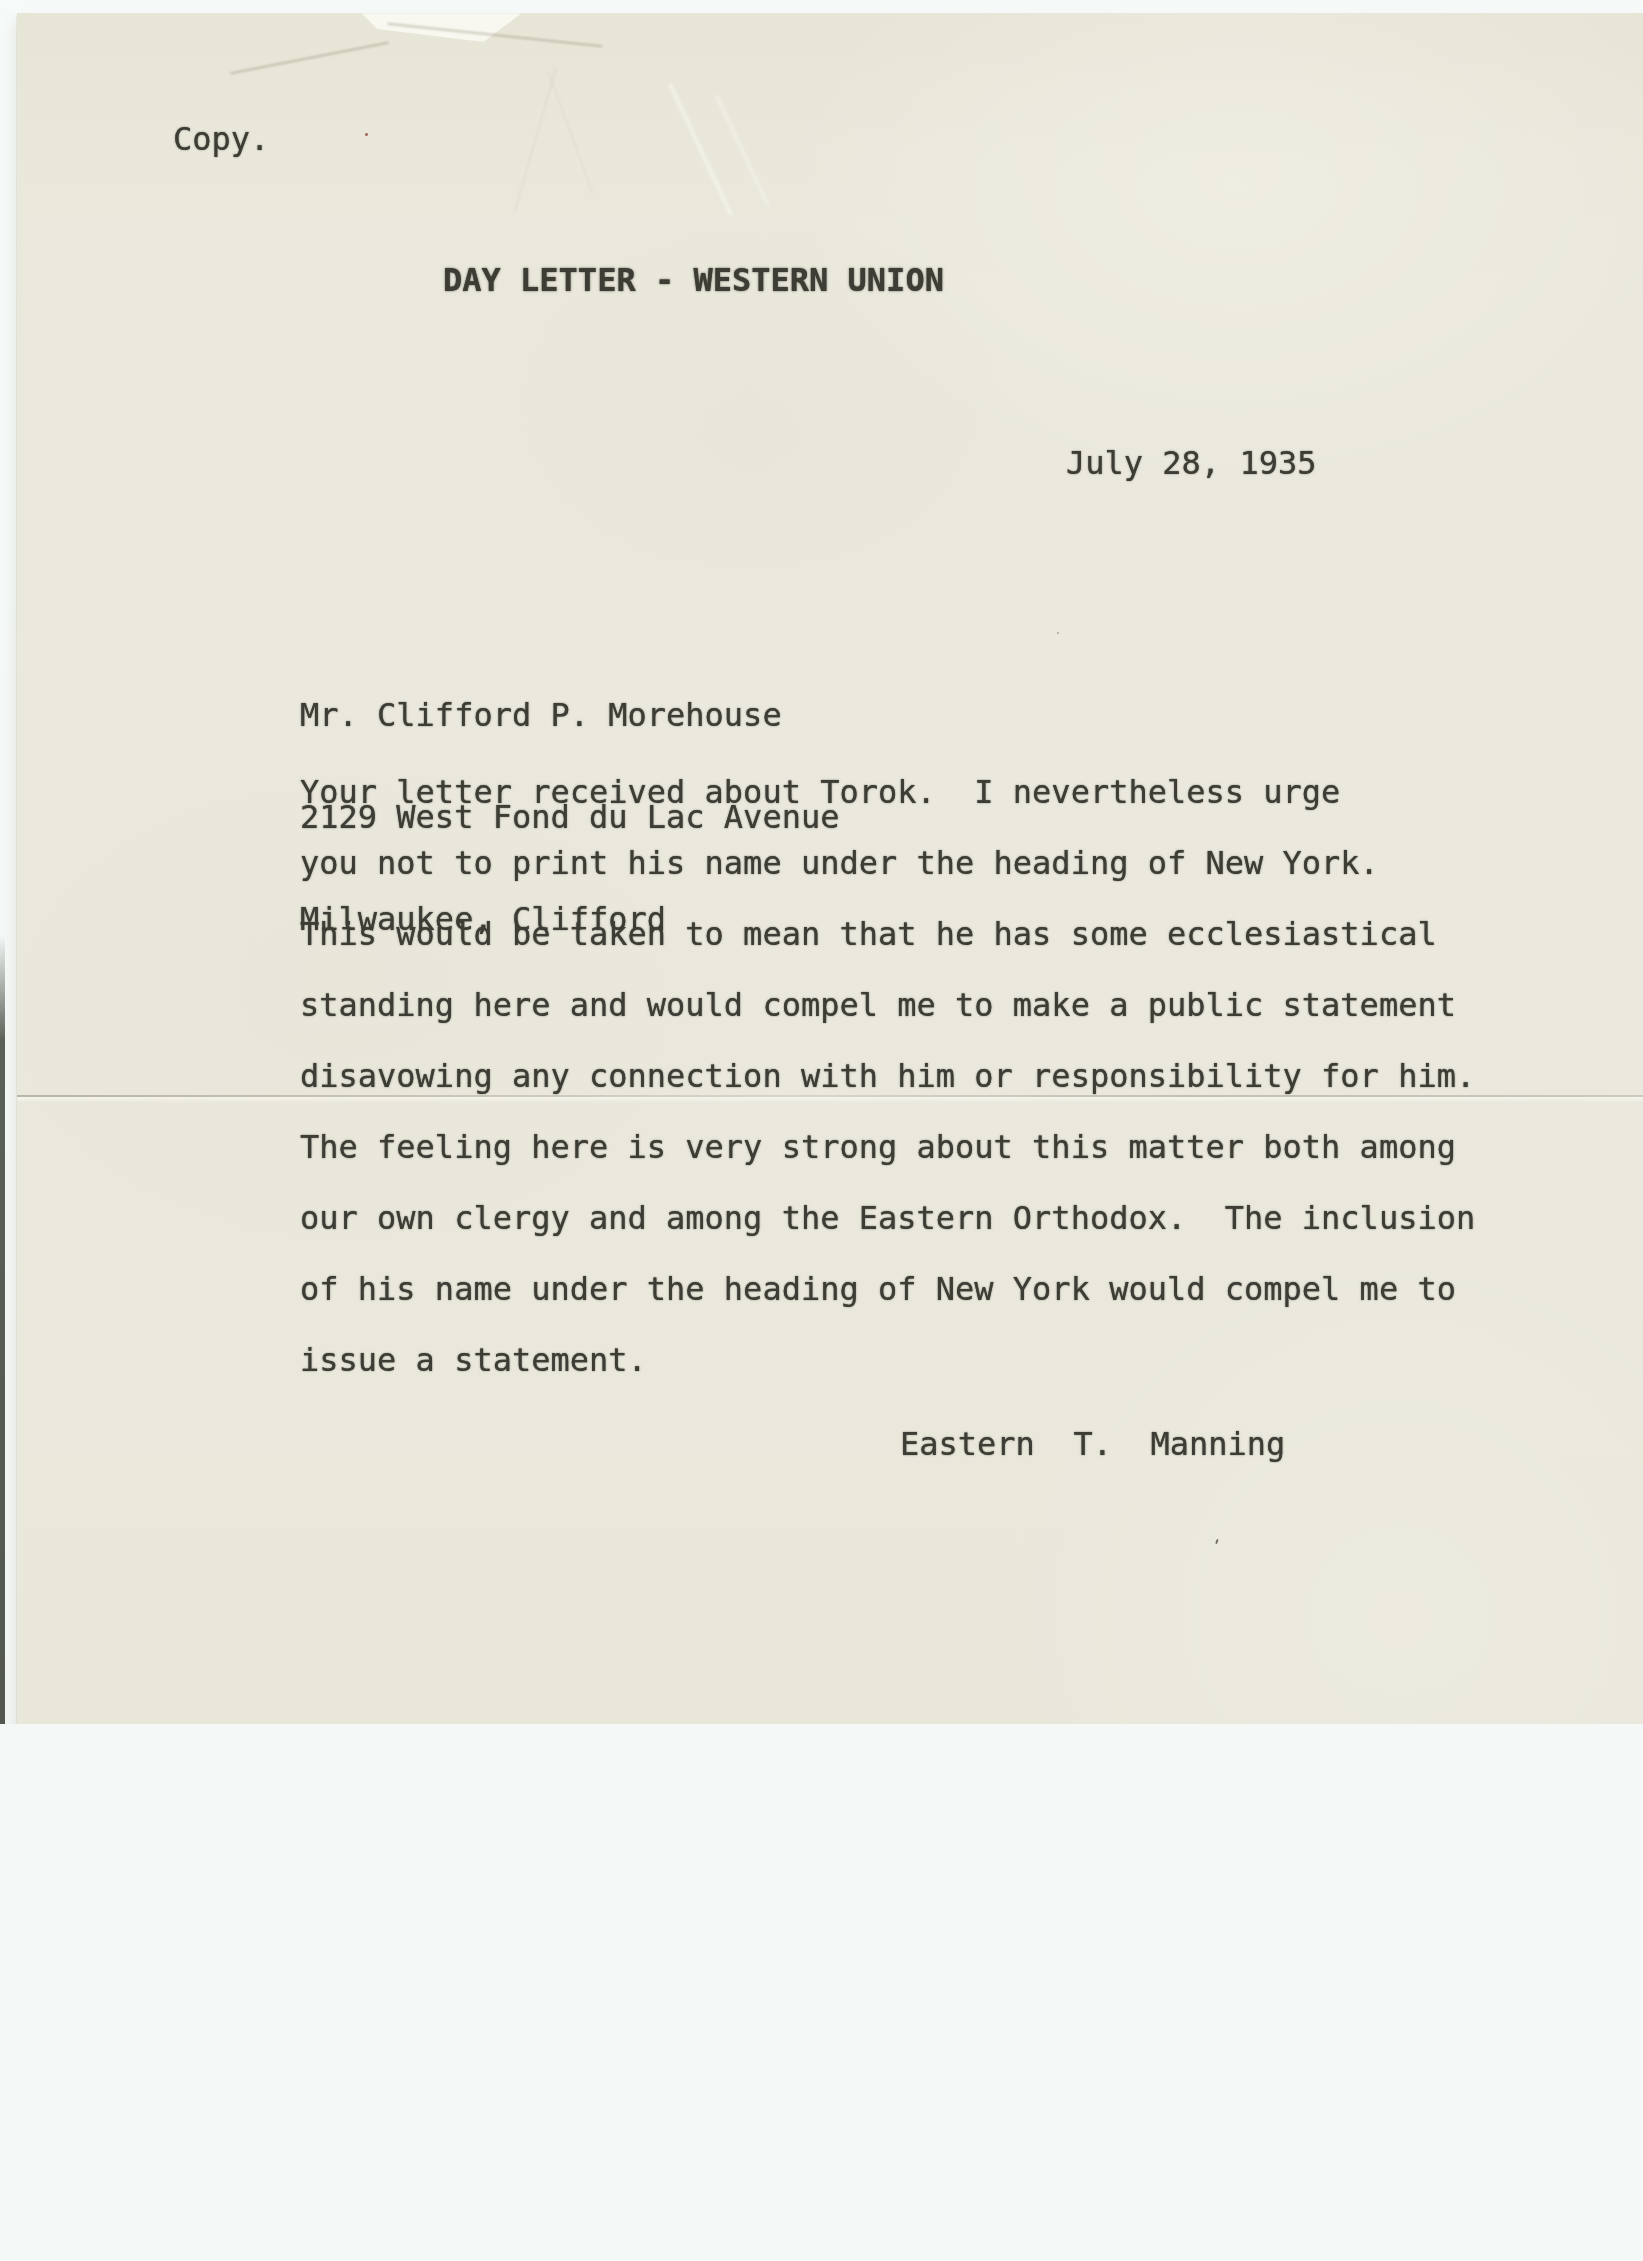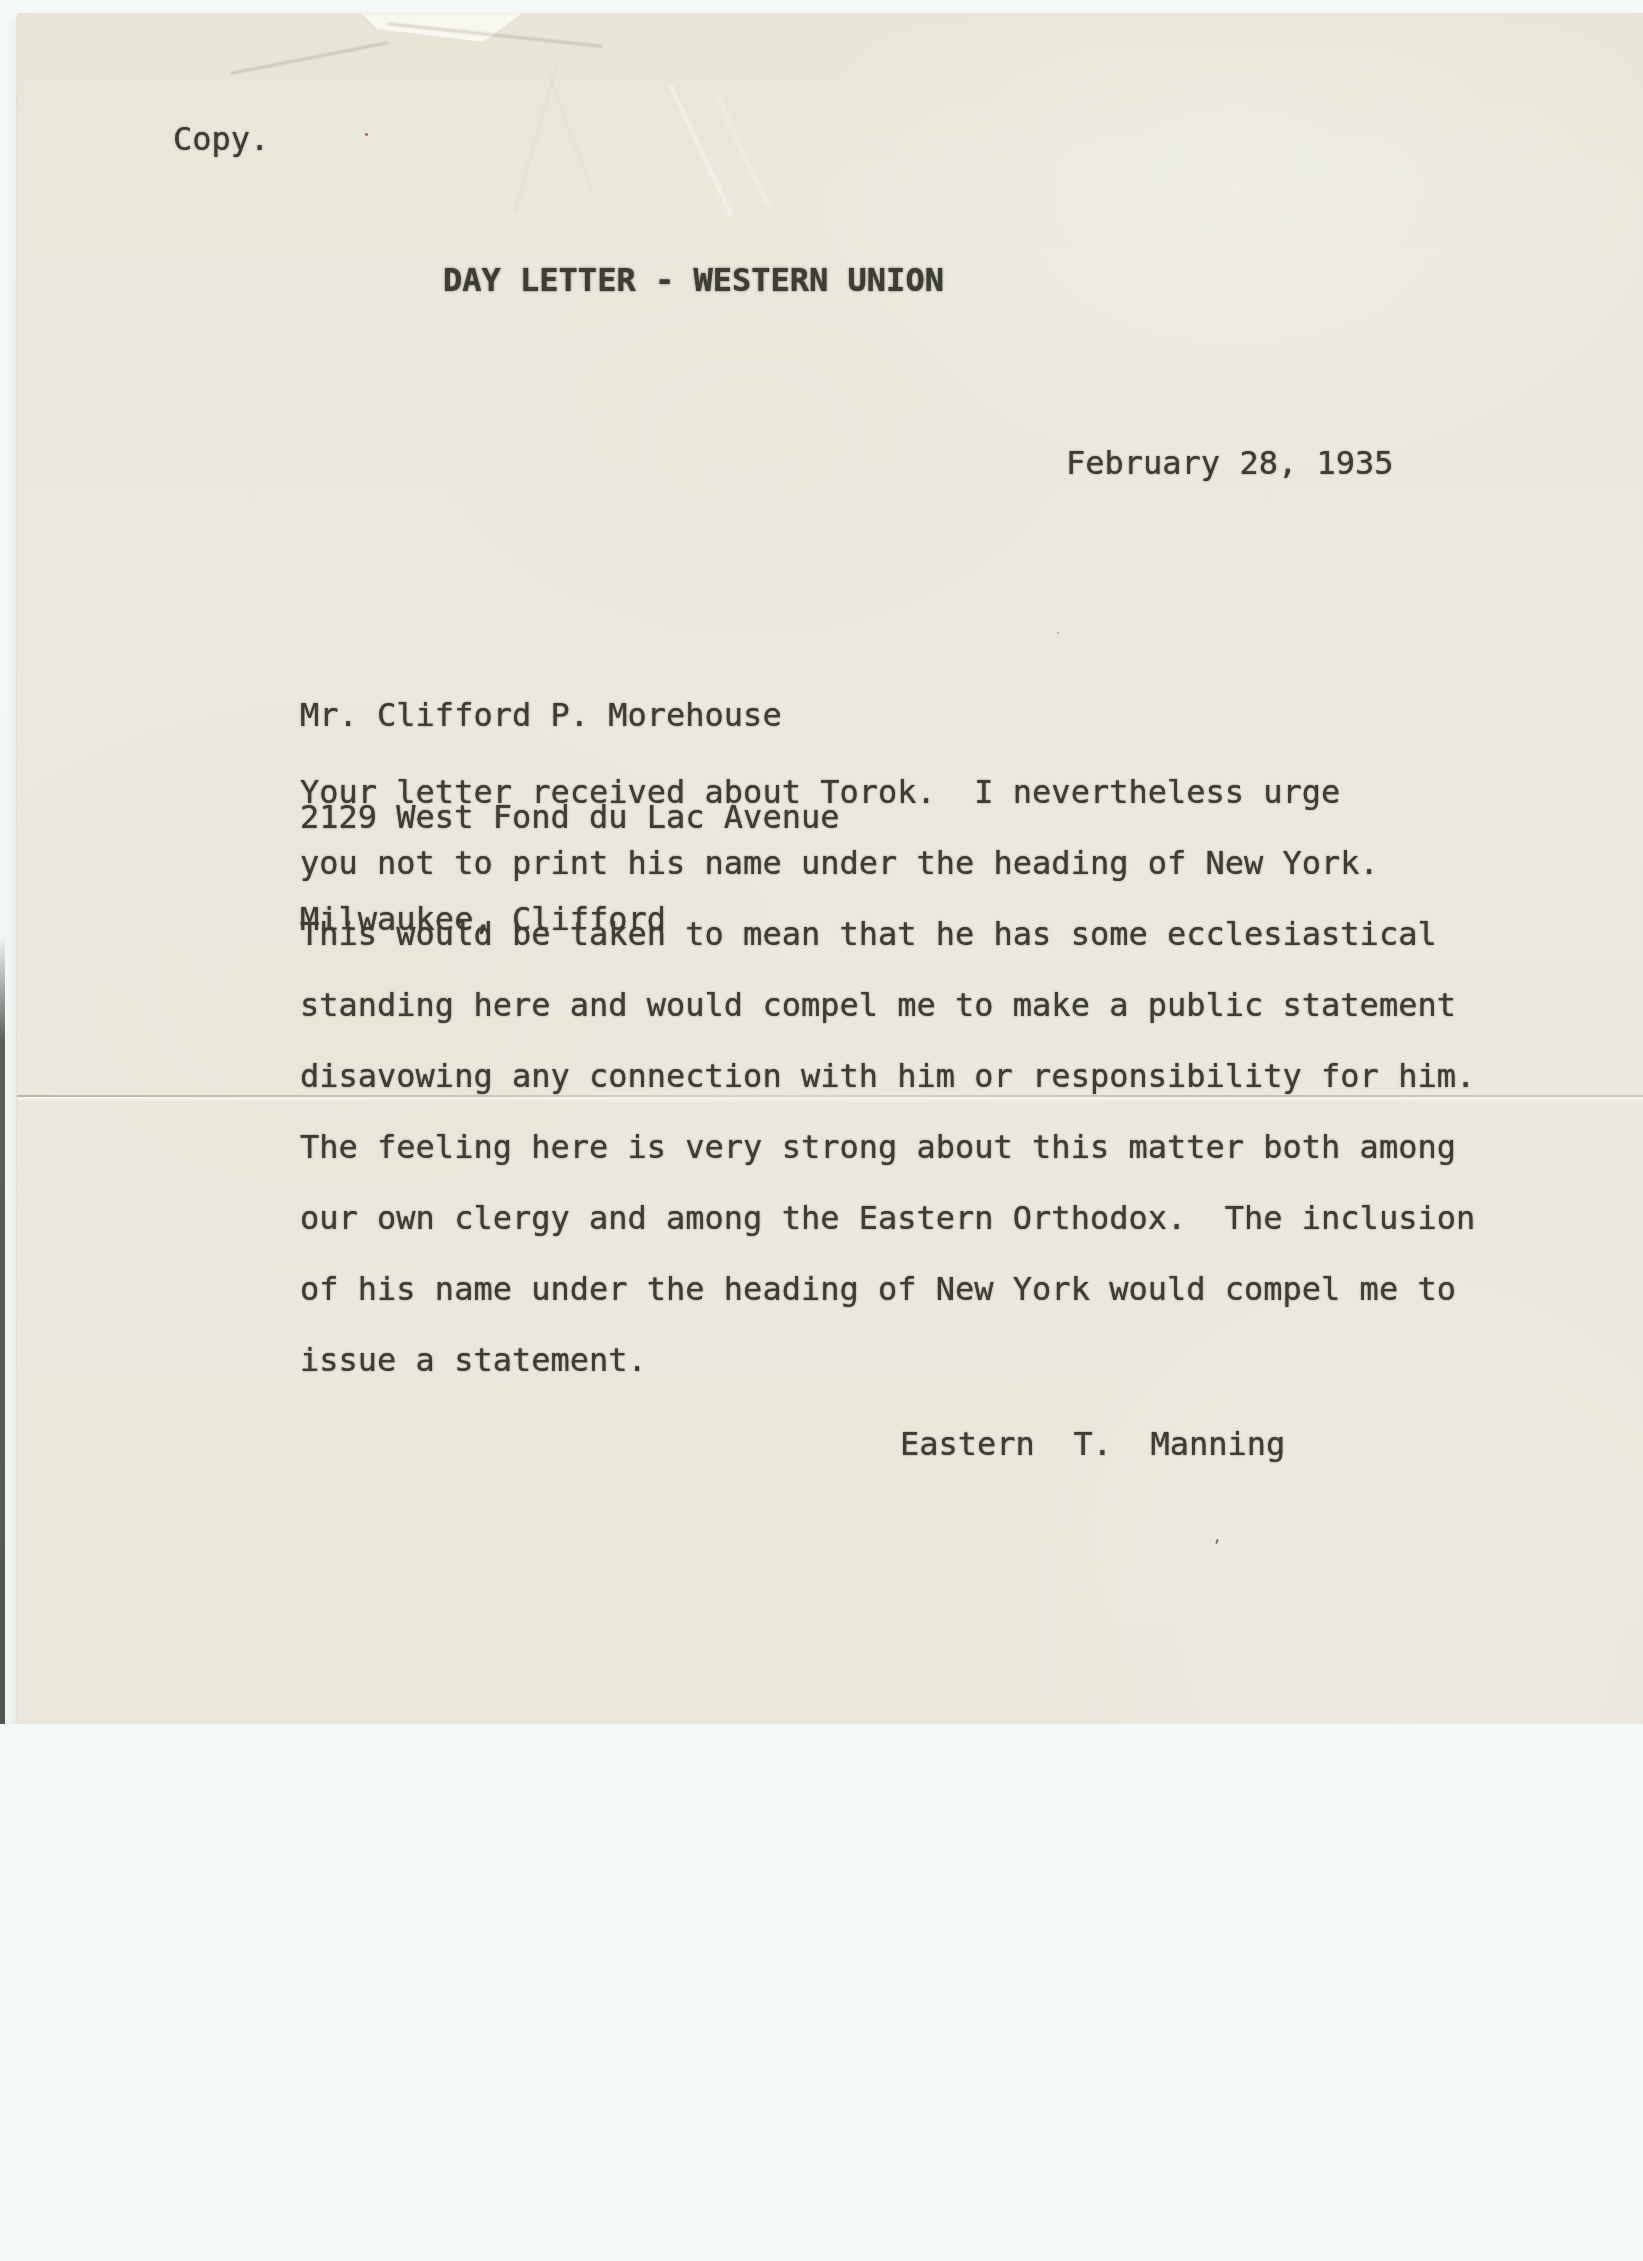--- a/index.html
+++ b/index.html
@@ -130,21 +130,21 @@
   <div class="fold-highlight"></div>
   <div class="speck speck-red"></div>
   <div class="speck speck-dark"></div>
   <div class="speck speck-tiny"></div>
   <div class="edge-strip"></div>
 
   <div class="typed copy-label">Copy.</div>
 
   <div class="typed heading">DAY LETTER - WESTERN UNION</div>
 
-  <div class="typed date-line">February 28, 1935</div>
+  <div class="typed date-line">July 28, 1935</div>
 
   <div class="typed address">
     <div>Mr. Clifford P. Morehouse</div>
     <div>2129 West Fond du Lac Avenue</div>
     <div>Milwaukee, Clifford</div>
   </div>
 
   <div class="typed body-block"><div class="body-line">Your letter received about Torok.  I nevertheless urge</div><div class="body-line">you not to print his name under the heading of New York.</div><div class="body-line">This would be taken to mean that he has some ecclesiastical</div><div class="body-line">standing here and would compel me to make a public statement</div><div class="body-line">disavowing any connection with him or responsibility for him.</div><div class="body-line">The feeling here is very strong about this matter both among</div><div class="body-line">our own clergy and among the Eastern Orthodox.  The inclusion</div><div class="body-line">of his name under the heading of New York would compel me to</div><div class="body-line">issue a statement.</div></div>
 
   <div class="typed signature">Eastern  T.  Manning</div>

